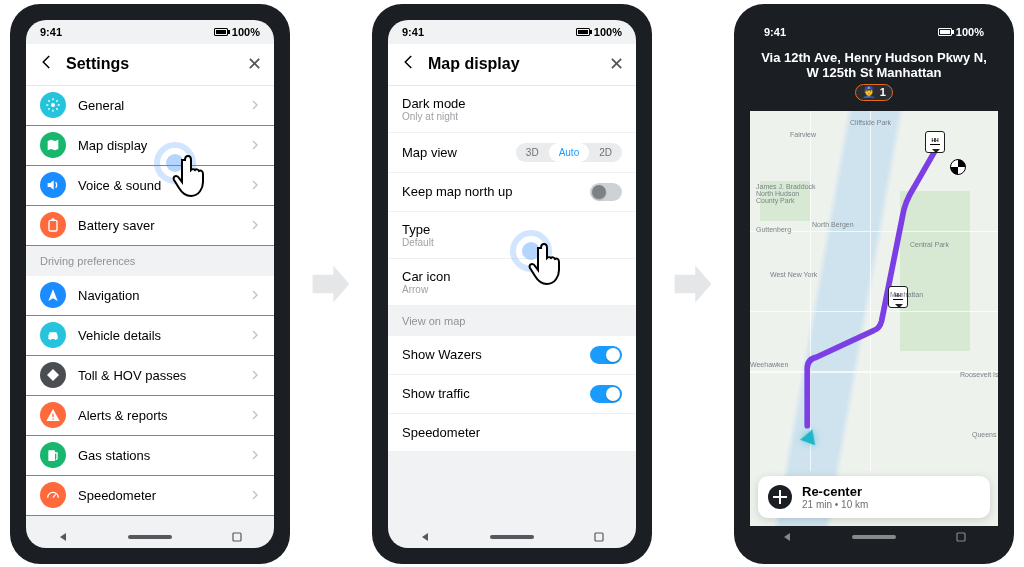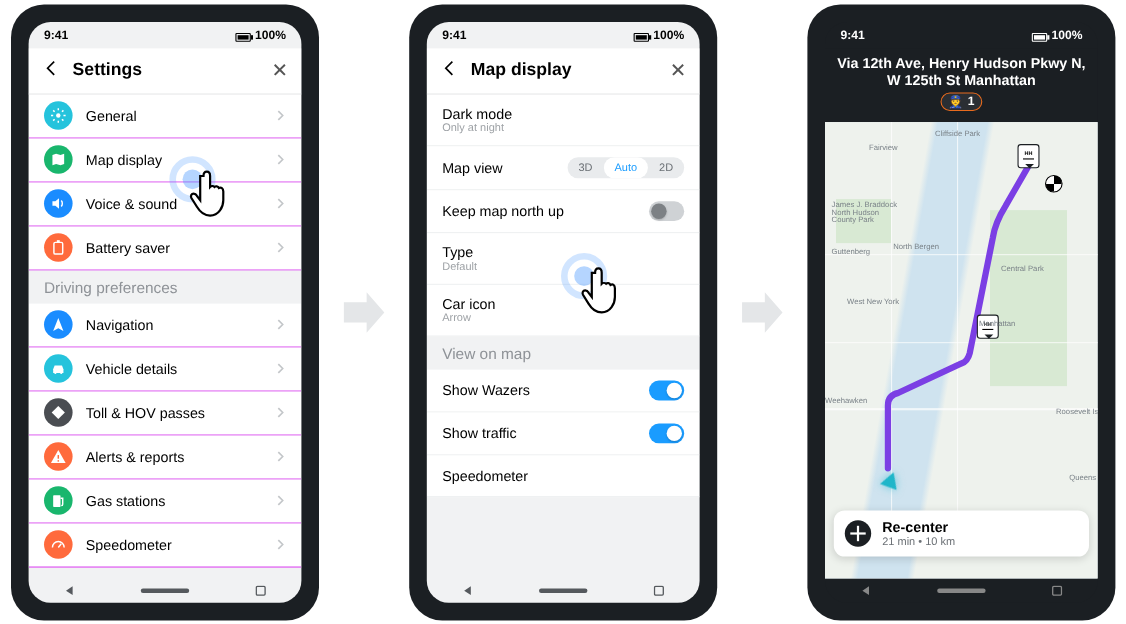--- a/index.html
+++ b/index.html
@@ -1,31 +1,31 @@
 <!DOCTYPE html>
 <html><head>
 <meta charset="utf-8">
 <style>
   * { box-sizing: border-box; margin: 0; padding: 0; }
   body { font-family: -apple-system, Helvetica, Arial, sans-serif; background: #fff; width: 1024px; height: 567px; display: flex; align-items: center; justify-content: space-between; padding: 0 10px;}
   .phone { width: 280px; height: 560px; background: #1b1f23; border-radius: 30px; padding: 16px; position: relative; display: flex; flex-direction: column;}
   .screen { flex: 1; background: #f1f2f3; border-radius: 20px; overflow: hidden; display: flex; flex-direction: column; position: relative;}
   .status-bar { height: 24px; display: flex; align-items: center; justify-content: space-between; padding: 0 14px; font-size: 11px; font-weight: 600; }
   .status-bar.dark { color:#fff; }
-  .status-right { display:flex; align-items:flex-end; gap:4px;}
+  .status-right { display:flex; align-items:center; gap:4px;}
   .bat-icon { width:14px; height:8px; border:1px solid currentColor; border-radius:1px; position:relative;}
   .bat-icon::after{content:"";position:absolute;right:-3px;top:1px;width:2px;height:4px;background:currentColor;}
   .bat-fill{position:absolute;inset:1px;background:currentColor;}
   .header { height: 42px; display:flex; align-items:center; padding:0 12px; background:#fff; border-bottom:1px solid #e6e7e8; gap:10px;}
   .header .title { font-size:16px; font-weight:600; flex:1;}
   .close { font-size:18px; color:#555; }
   .back-arrow svg{width:18px;height:18px;}
   .list { flex:1; overflow:hidden; }
   .item { height:40px; display:flex; align-items:center; padding:0 14px; background:#fff; border-bottom:1px solid #d946ef; gap:12px; font-size:13px;}
-  .group-label { height:30px; display:flex; align-items:center; padding:0 14px; background:#f1f2f3; color:#8e9297; font-size:14px;}
+  .group-label { height:30px; display:flex; align-items:center; padding:0 14px; background:#f1f2f3; color:#8e9297; font-size:11px;}
   .icon { width:26px; height:26px; border-radius:50%; display:flex; align-items:center; justify-content:center; flex-shrink:0;}
   .chev { margin-left:auto; color:#c3c6c9;}
   .chev svg{width:10px;height:10px;}
   .row { display:flex; align-items:center; padding:10px 14px; background:#fff; border-bottom:1px solid #eef0f1; font-size:13px; min-height:38px;}
   .row .txt{display:flex;flex-direction:column;}
   .row .sub{font-size:10px;color:#9ea2a6;}
   .row .right{margin-left:auto;display:flex;align-items:center;}
   .seg { display:flex; background:#e9ebed; border-radius:14px; overflow:hidden; font-size:10px;}
   .seg span{padding:4px 10px;color:#6b7075;}
   .seg span.active{background:#fff;color:#1a9cff;border-radius:12px;}
@@ -47,21 +47,21 @@
   .hand svg{width:42px;height:48px;}
   
   .maphdr{background:#1b1f23;color:#fff;text-align:center;padding:6px 10px 10px;font-size:13px;font-weight:700;}
   .police{display:inline-flex;align-items:center;gap:4px;background:#2a2e33;border:1px solid #e86b1e;border-radius:12px;padding:1px 6px;margin-top:4px;font-size:11px;}
   .mapview{flex:1;position:relative;background:#dfeaf0;overflow:hidden;}
   .land{position:absolute;inset:0;background:linear-gradient(100deg,#eef2ed 0%,#eef2ed 30%,#cfe3ef 32%,#cfe3ef 46%,#eef2ed 48%,#eef2ed 100%);}
   .park{position:absolute;background:#d8e9d3;}
   .road{position:absolute;background:#fff;opacity:.7;}
   .label{position:absolute;font-size:7px;color:#7a8288;white-space:nowrap;}
   .route{position:absolute;inset:0;}
-  .mapfoot{position:absolute;left:8px;right:8px;bottom:20px;background:#fff;border-radius:10px;padding:8px 10px;display:flex;align-items:center;gap:10px;box-shadow:0 2px 8px rgba(0,0,0,.15);}
+  .mapfoot{position:absolute;left:8px;right:8px;bottom:8px;background:#fff;border-radius:10px;padding:8px 10px;display:flex;align-items:center;gap:10px;box-shadow:0 2px 8px rgba(0,0,0,.15);}
   .rc-icon{width:24px;height:24px;border-radius:50%;background:#1b1f23;position:relative;flex-shrink:0;}
   .rc-icon::before,.rc-icon::after{content:"";position:absolute;background:#fff;}
   .rc-icon::before{width:2px;height:14px;left:11px;top:5px;}
   .rc-icon::after{width:14px;height:2px;left:5px;top:11px;}
   .poi{position:absolute;width:20px;height:22px;background:#fff;border:1px solid #1b1f23;border-radius:3px;display:flex;flex-direction:column;align-items:center;justify-content:center;font-size:5px;font-weight:700;}
   .poi::after{content:"";position:absolute;bottom:-5px;left:6px;border:4px solid transparent;border-top-color:#1b1f23;}
   .dest{position:absolute;width:16px;height:16px;border-radius:50%;background:
     repeating-conic-gradient(#000 0 25%,#fff 0 50%);border:1px solid #000;}
   .me{position:absolute;width:0;height:0;border-left:8px solid transparent;border-right:8px solid transparent;border-bottom:14px solid #1fb6c9;filter:drop-shadow(0 0 4px rgba(31,182,201,.6));}
 </style>

